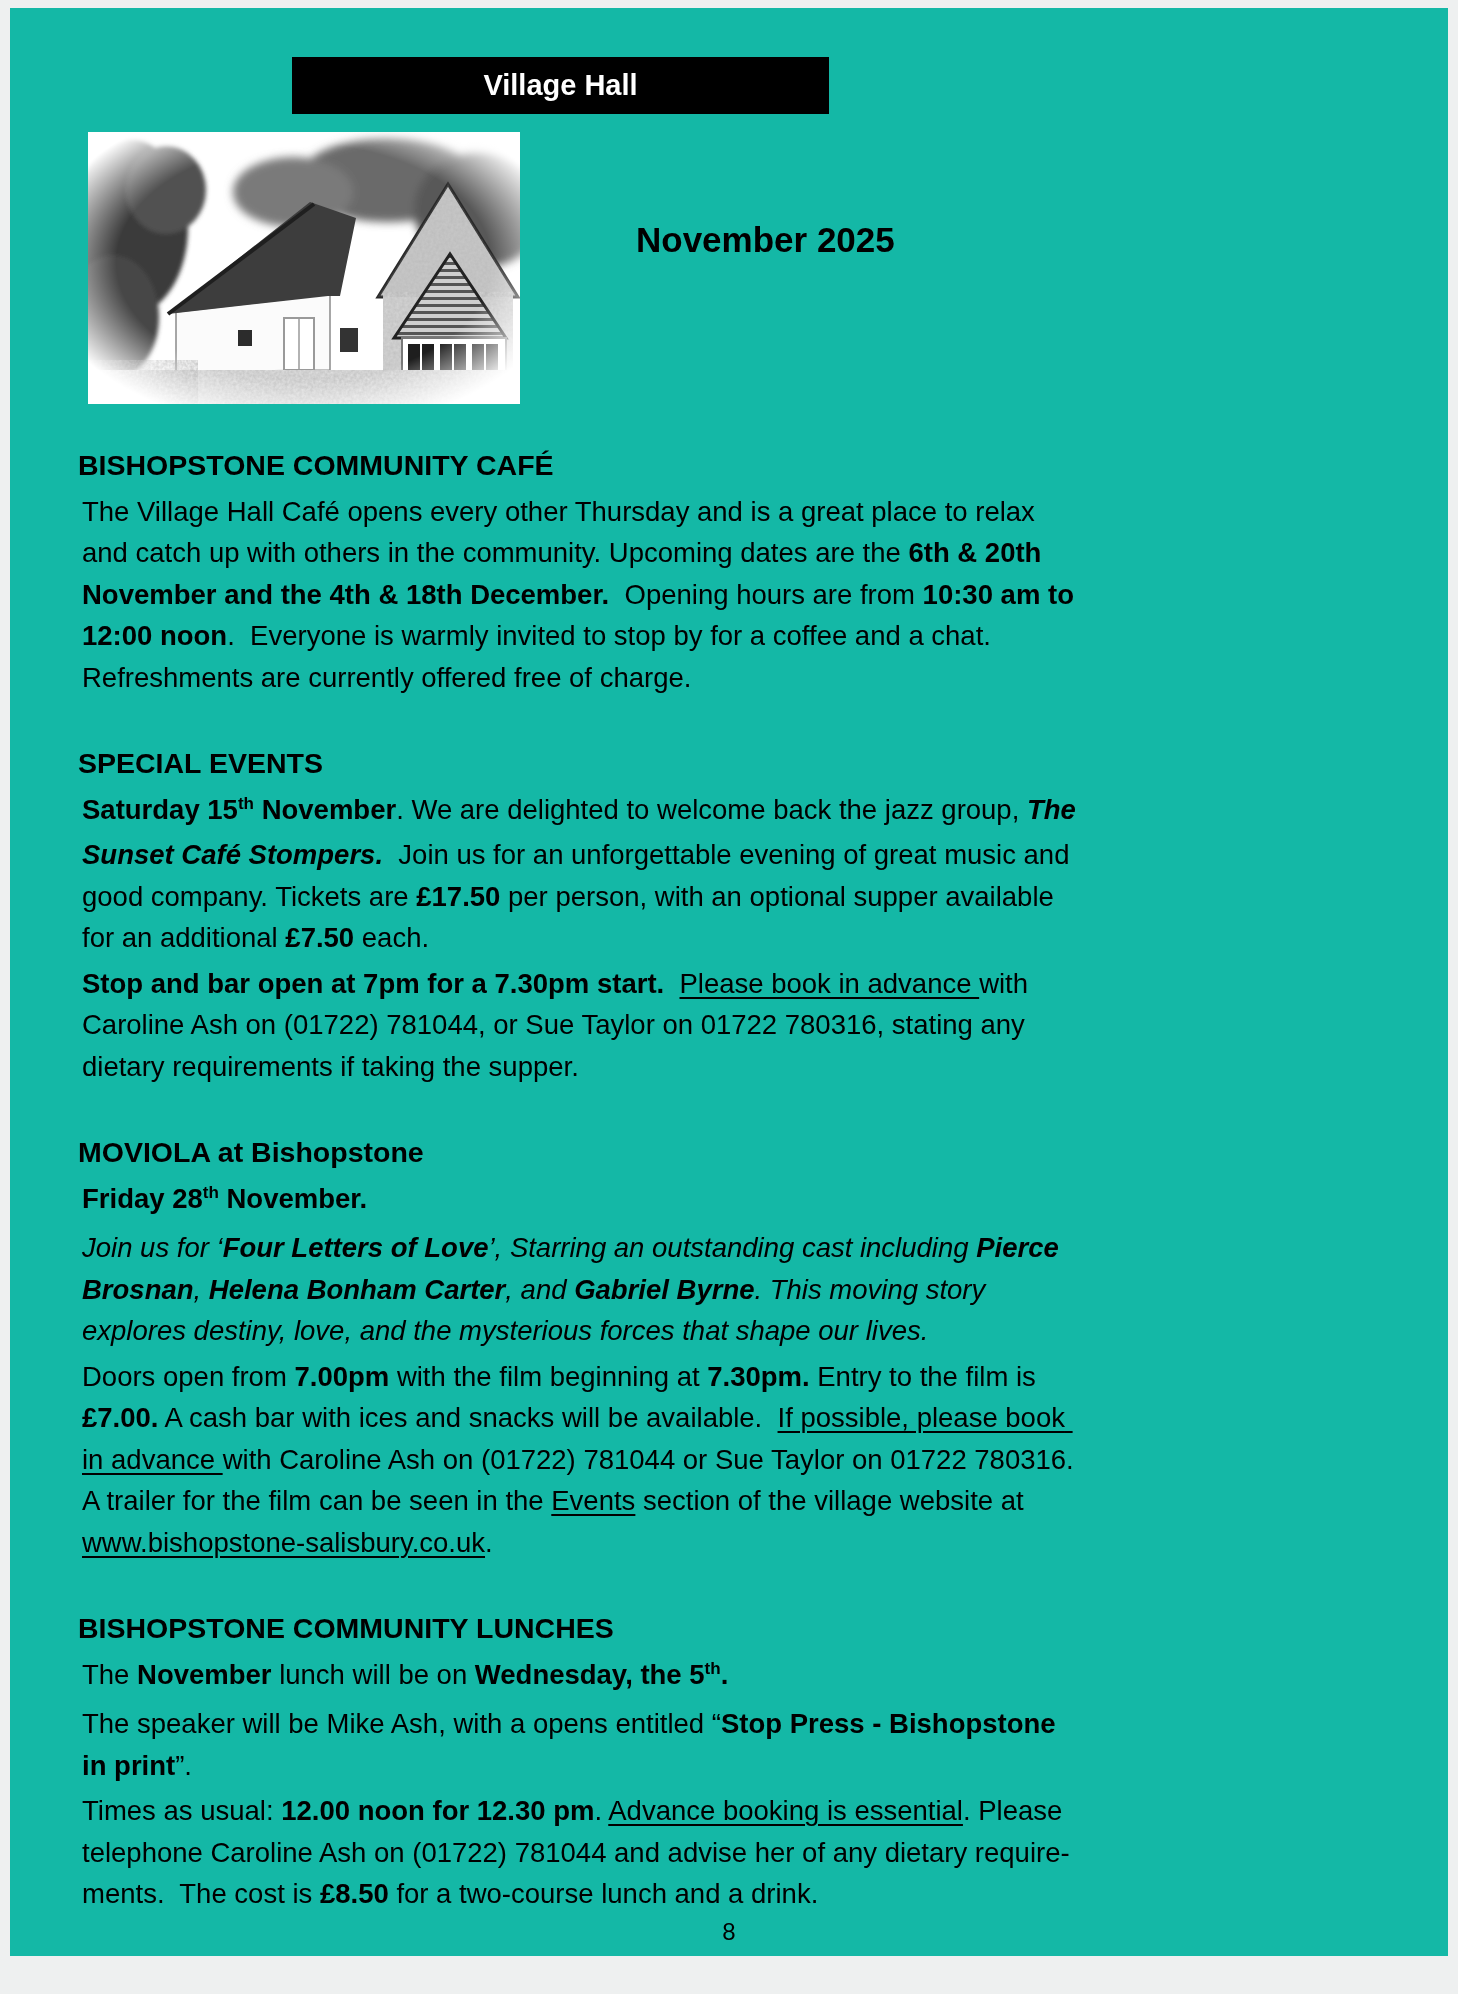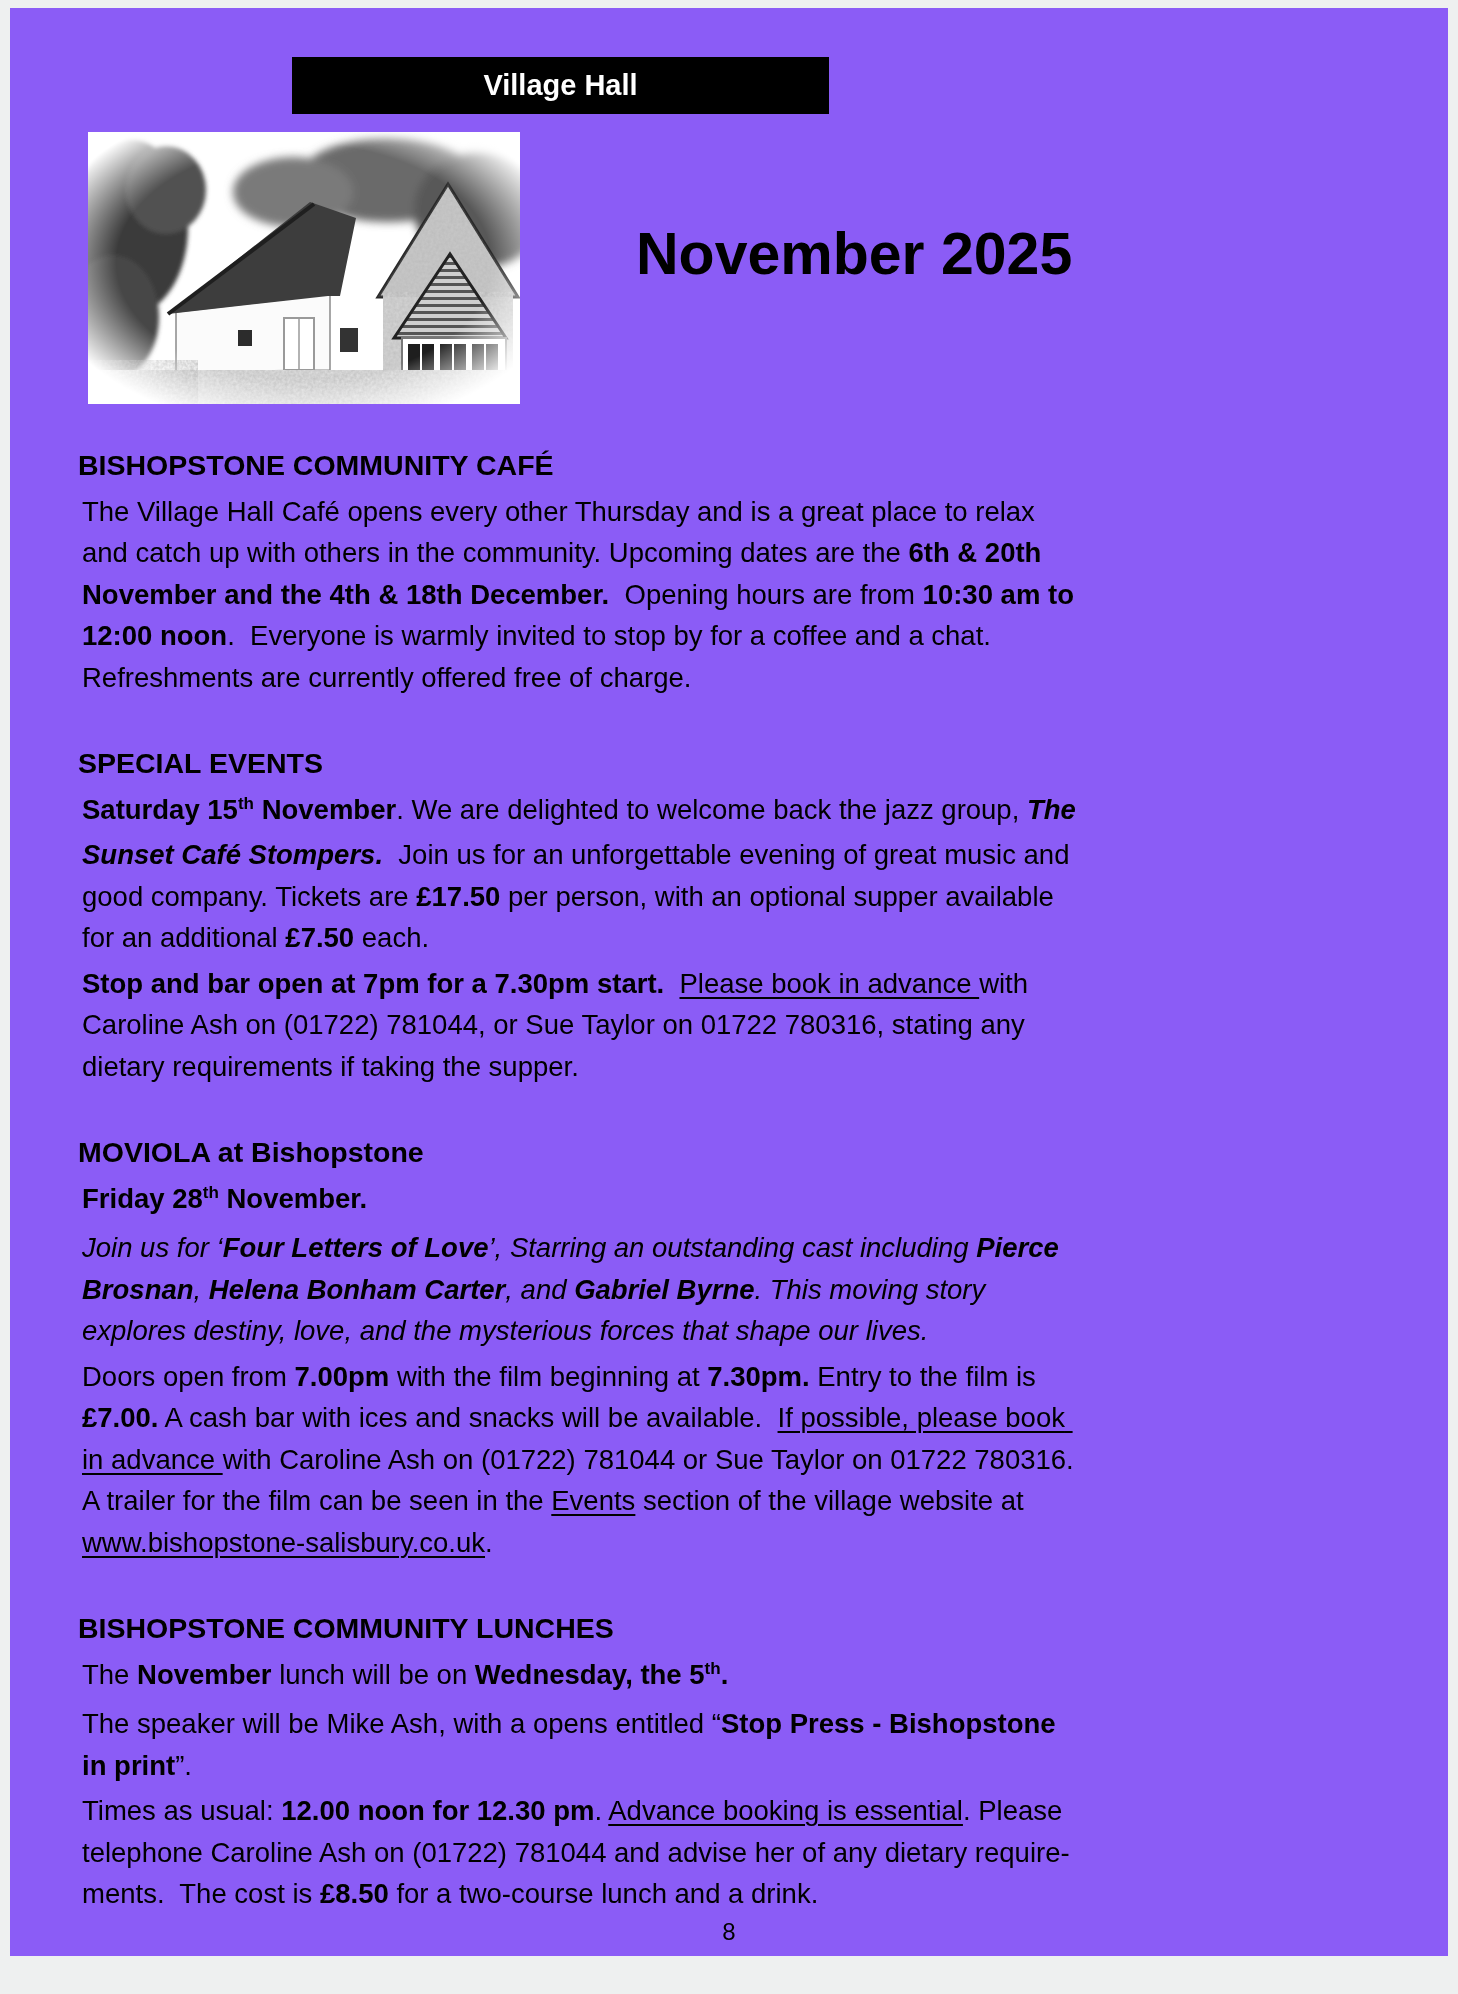--- a/index.html
+++ b/index.html
@@ -8,21 +8,21 @@
     background:#eef0f0;
     font-family:"Liberation Sans","DejaVu Sans",sans-serif;
     color:#000;
     overflow:hidden;
   }
   .page{
     position:relative;
     margin:0 auto;
     width:1438px;height:1948px;
     top:8px;
-    background:#8b5cf6;
+    background:#14b8a6;
   }
   .banner{
     margin-left:282px;
     margin-top:0;
     position:relative;top:49px;
     width:537px;height:57px;
     background:#000000;
     color:#ffffff;
     font-weight:bold;
     font-size:29px;
@@ -35,21 +35,21 @@
     margin-left:78px;
     margin-top:18px;
   }
   .photo{
     width:432px;height:272px;
     flex:0 0 auto;
   }
   .issue-title{
     margin-left:116px;
     padding-top:88px;
-    font-size:59px;
+    font-size:35px;
     font-weight:bold;
     white-space:nowrap;
   }
   .content{
     position:relative;top:67px;
     margin-left:68px;
     width:1005px;
     font-size:27.5px;
     line-height:41.5px;
   }

